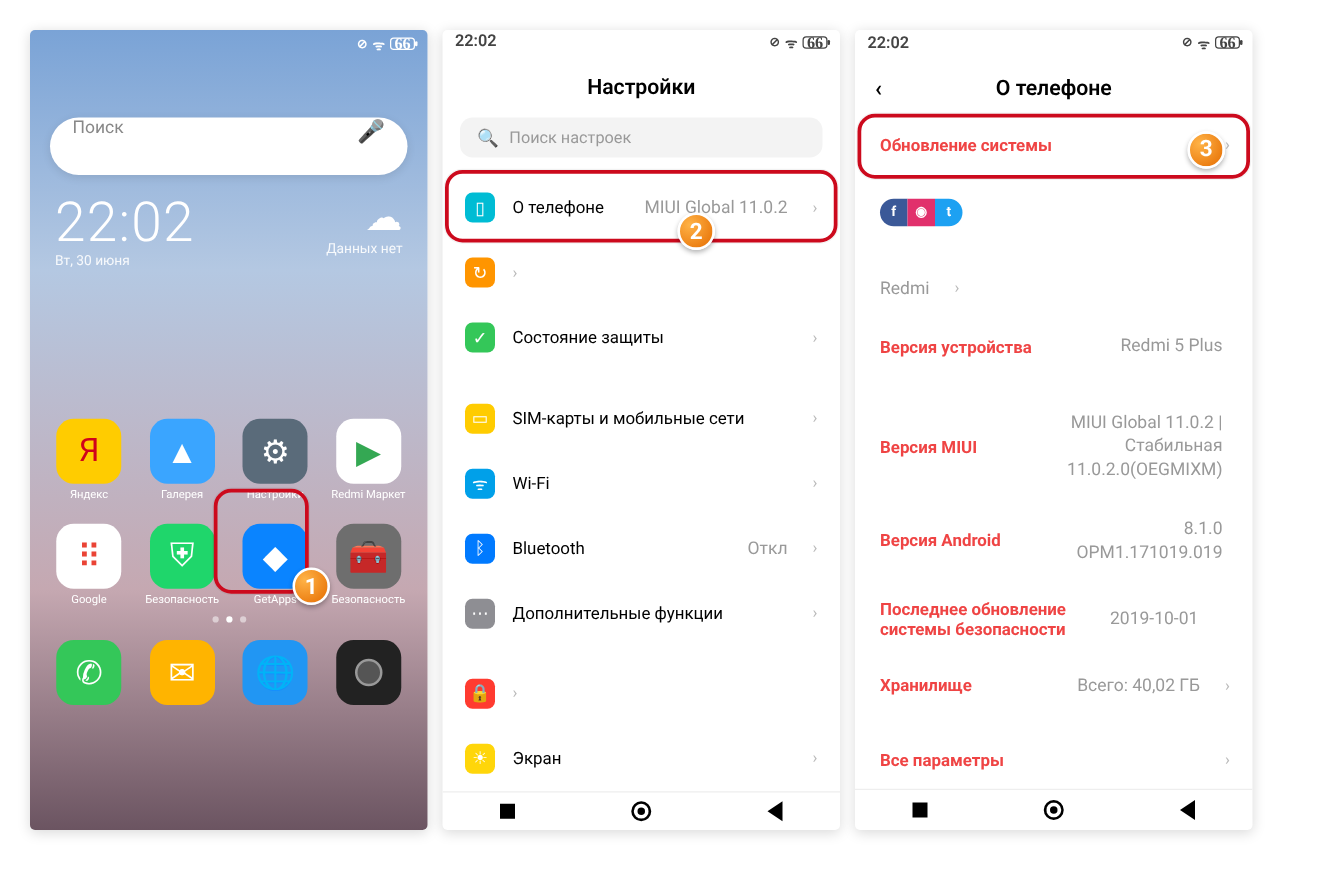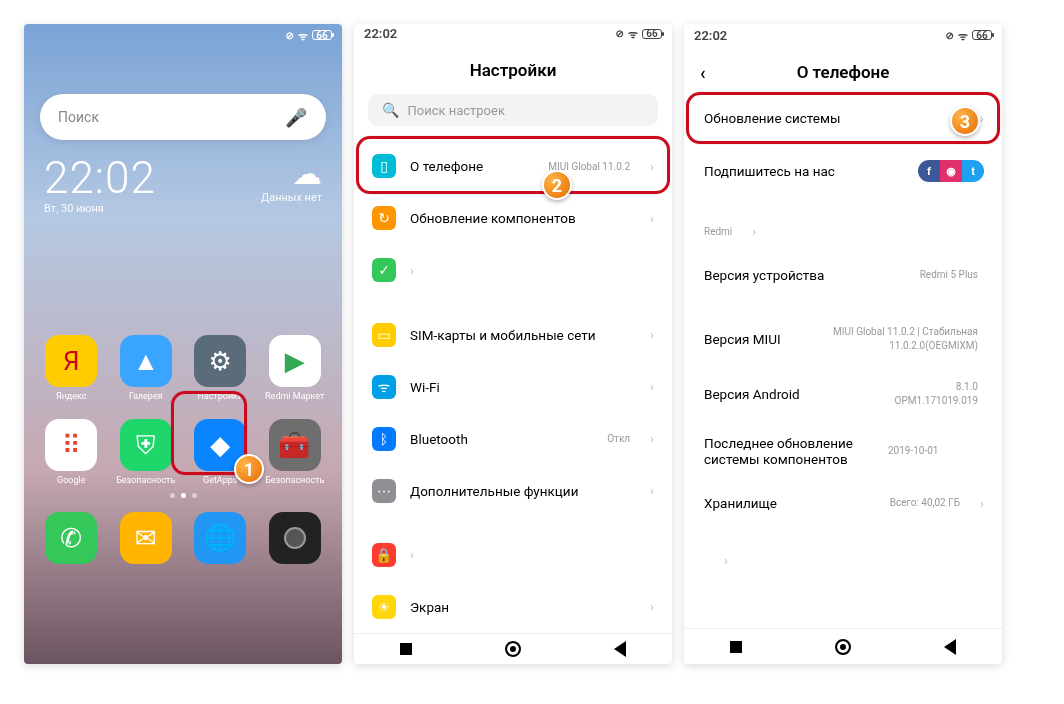--- a/index.html
+++ b/index.html
@@ -41,33 +41,34 @@
 .status-bar.light { color: #fff; }
 .status-bar.dark { color: #444; justify-content: space-between; }
 .status-bar .time { font-weight: 600; font-size: 13px; }
 .status-right { display: flex; gap: 4px; align-items: center; }
 .bat {
   border: 1px solid currentColor;
   width: 20px; height: 10px;
   border-radius: 3px;
   position: relative;
   display:flex; align-items:center; justify-content:center;
-  font-size:10px;
+  font-size:13px;
+  font-family:Liberation Serif, serif;
 }
 .bat::after{content:"";position:absolute;right:-3px;top:2px;width:2px;height:4px;background:currentColor;border-radius:1px;}
 .net-icon{font-size:11px;}
 
 
 .search-pill {
   margin: 50px 16px 0;
   background: #fff;
   border-radius: 28px;
   height: 46px;
   display: flex;
-  align-items: center;
+  align-items: flex-start;
   padding: 0 18px;
   color: #888;
   font-size: 14px;
   box-shadow: 0 2px 8px rgba(0,0,0,0.1);
 }
 .search-pill .mic { margin-left: auto; font-size: 18px; color: #555; }
 .clock-row { display: flex; justify-content: space-between; align-items: flex-start; margin: 16px 20px 0; color: #fff; }
 .clock-time { font-size: 44px; font-weight: 300; letter-spacing: 1px; line-height: 1; }
 .clock-date { font-size: 11px; margin-top: 2px; opacity: 0.9; }
 .weather-col { text-align: right; }
@@ -117,24 +118,24 @@
   font-size: 13.5px;
   color:#000;
   position:relative;
 }
 .row .ic {
   width:24px;height:24px;border-radius:6px;
   display:flex;align-items:center;justify-content:center;
   font-size:14px;color:#fff;flex-shrink:0;
 }
 .row .lbl{flex:1;}
-.row .val{color:#999;font-size:10px;margin-right:6px;}
+.row .val{color:#999;font-size:14px;margin-right:6px;}
 .row .chev{color:#bbb;font-size:13px;}
 .row.noicon{padding-left:20px;}
-.row.noicon .lbl{flex:1;color:#000000;}
+.row.noicon .lbl{flex:1;color:#ef4444;font-weight:bold;}
 .row.noicon .val{text-align:right;max-width:145px;line-height:1.35;}
 .spacer{height:14px;}
 
 
 .frame {
   position:absolute;
   border:3px solid #cc0a1d;
   border-radius:14px;
   pointer-events:none;
   box-shadow:0 0 0 1px rgba(0,0,0,0.05);
@@ -263,26 +264,26 @@
       <span class="val">MIUI Global 11.0.2</span>
       <span class="chev">›</span>
     </div>
     <div class="frame" style="left:2px;top:-4px;right:2px;height:58px"></div>
     <div class="bubble" style="right:100px;top:30px">2</div>
   </div>
 
   <div id="settings-block1">
       <div class="row">
         <div class="ic" style="background:#ff9500">↻</div>
-      <span class="lbl">Обновление компонентов</span>
 
       <span class="chev">›</span>
       </div>
       <div class="row">
         <div class="ic" style="background:#34c759">✓</div>
+      <span class="lbl">Состояние защиты</span>
 
       <span class="chev">›</span>
       </div>
     </div>
   <div class="spacer"></div>
   <div id="settings-block2">
       <div class="row">
         <div class="ic" style="background:#ffcc00">▭</div>
       <span class="lbl">SIM-карты и мобильные сети</span>
 
@@ -347,21 +348,20 @@
   <div style="position:relative">
     <div class="row noicon">
       <span class="lbl">Обновление системы</span>
       <span class="chev">›</span>
     </div>
     <div class="frame" style="left:2px;top:-4px;right:2px;height:52px"></div>
     <div class="bubble" style="right:22px;top:10px">3</div>
   </div>
 
   <div class="row noicon" style="margin-top:6px">
-    <span class="lbl">Подпишитесь на нас</span>
     <div class="social-pill">
       <span style="background:#3b5998;border-radius:50% 0 0 50%">f</span>
       <span style="background:#e1306c">◉</span>
       <span style="background:#1da1f2;border-radius:0 50% 50% 0">t</span>
     </div>
   </div>
   <div class="spacer"></div>
 
   <div id="about-rows">
       <div class="row noicon">
@@ -377,30 +377,31 @@
         <span class="lbl" style="">Версия MIUI</span>
     <span class="val" style="white-space:pre-line">MIUI Global 11.0.2 | Стабильная
 11.0.2.0(OEGMIXM)</span>
     </div>
       <div class="row noicon">
         <span class="lbl" style="">Версия Android</span>
     <span class="val" style="white-space:pre-line">8.1.0
 OPM1.171019.019</span>
     </div>
       <div class="row noicon">
-        <span class="lbl" style="max-width:170px;">Последнее обновление системы компонентов</span>
+        <span class="lbl" style="max-width:170px;">Последнее обновление системы безопасности</span>
     <span class="val" style="white-space:pre-line">2019-10-01</span>
     </div>
       <div class="row noicon">
         <span class="lbl" style="">Хранилище</span>
     <span class="val" style="white-space:pre-line">Всего: 40,02 ГБ</span>
     <span class="chev">›</span>
       </div>
       <div class="spacer"></div>
       <div class="row noicon">
+        <span class="lbl" style="">Все параметры</span>
     <span class="val" style="white-space:pre-line"></span>
     <span class="chev">›</span>
       </div>
     </div>
 
   <div style="flex:1"></div>
   <div class="navbar">
     <div class="sq"></div>
     <div class="circ"></div>
     <div class="tri"></div>

